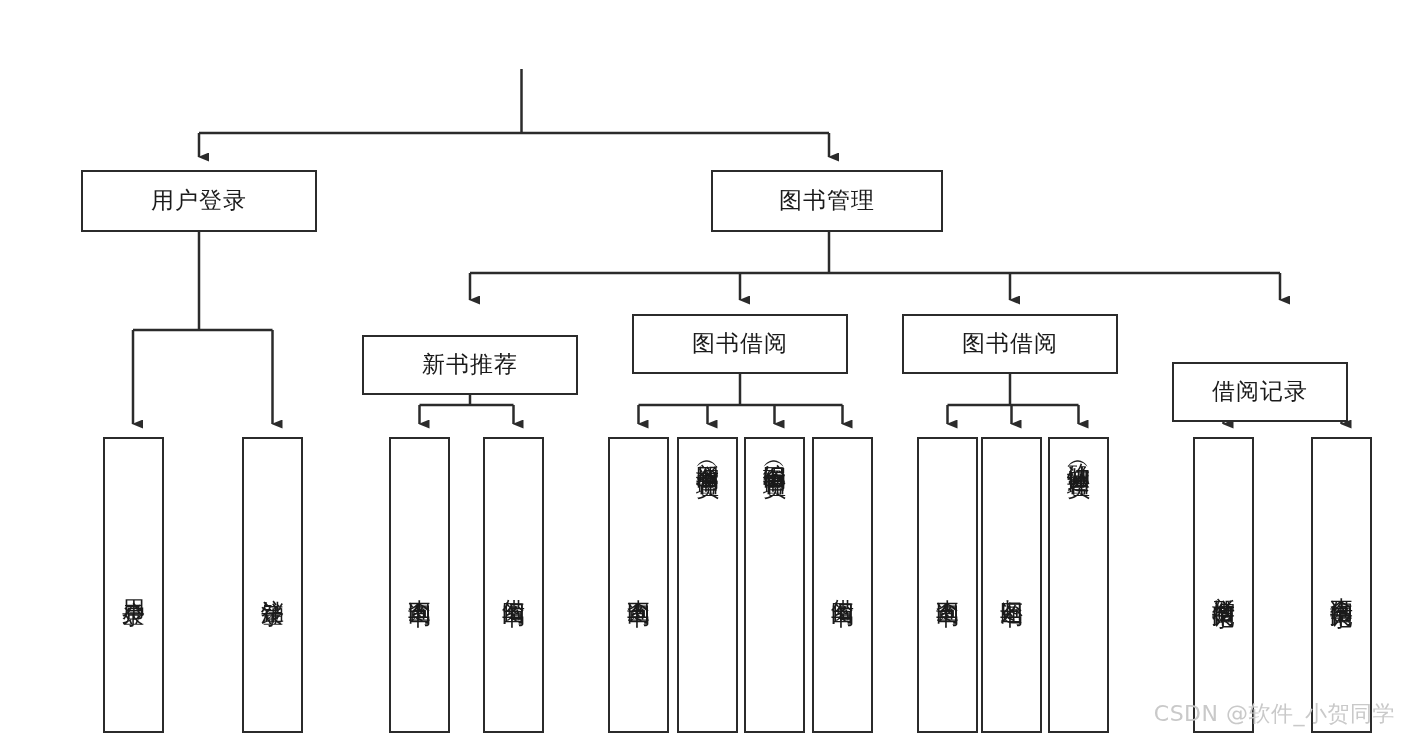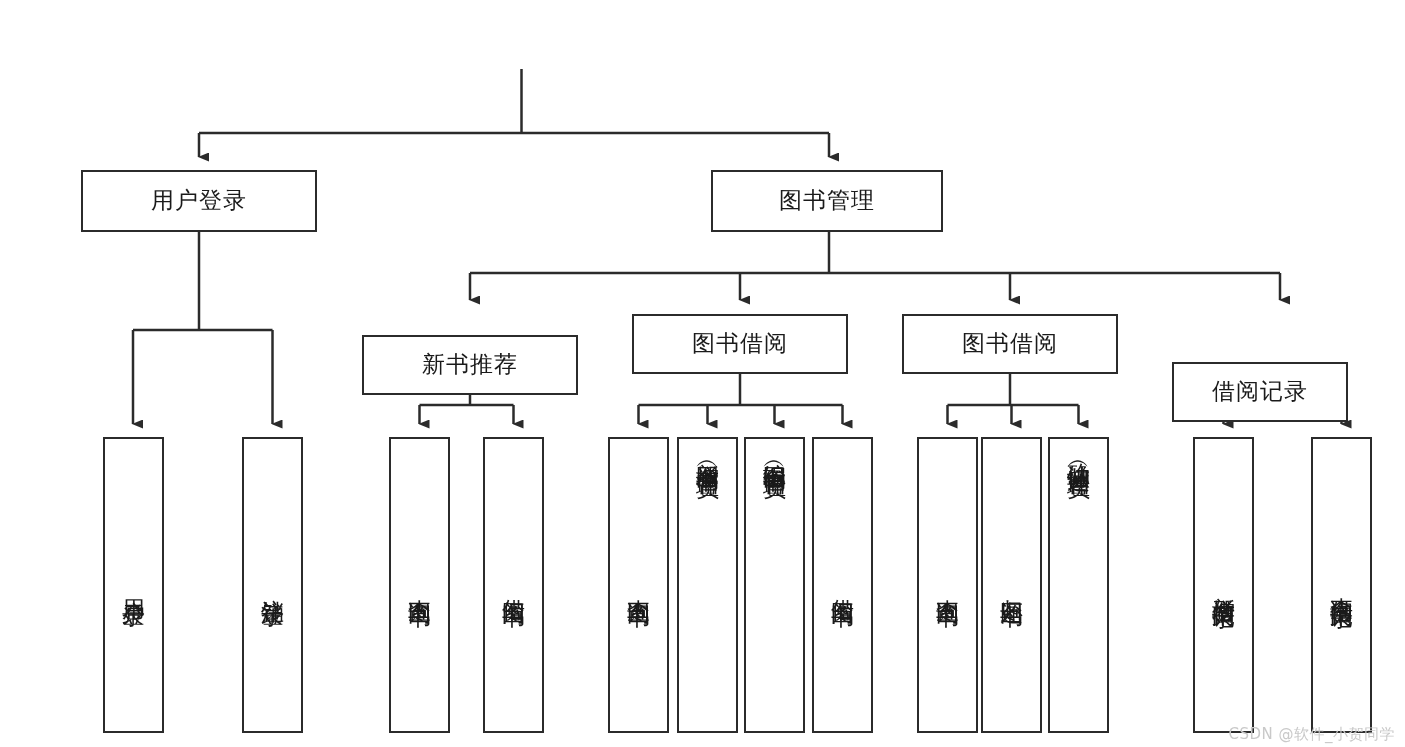--- a/index.html
+++ b/index.html
@@ -67,22 +67,22 @@
     text-orientation: upright;
     font-size: 23px;
     color: #1a1a1a;
     line-height: 1.25;
     letter-spacing: 2px;
     white-space: nowrap;
   }
   #watermark {
     position: absolute;
     right: 10px;
-    bottom: 3px;
-    font-size: 15px;
+    bottom: 18px;
+    font-size: 22px;
     color: #c9c9c9;
     letter-spacing: 0.5px;
     white-space: nowrap;
     pointer-events: none;
   }
 </style>
 </head>
 <body>
 
 <div id="diagram-root">

